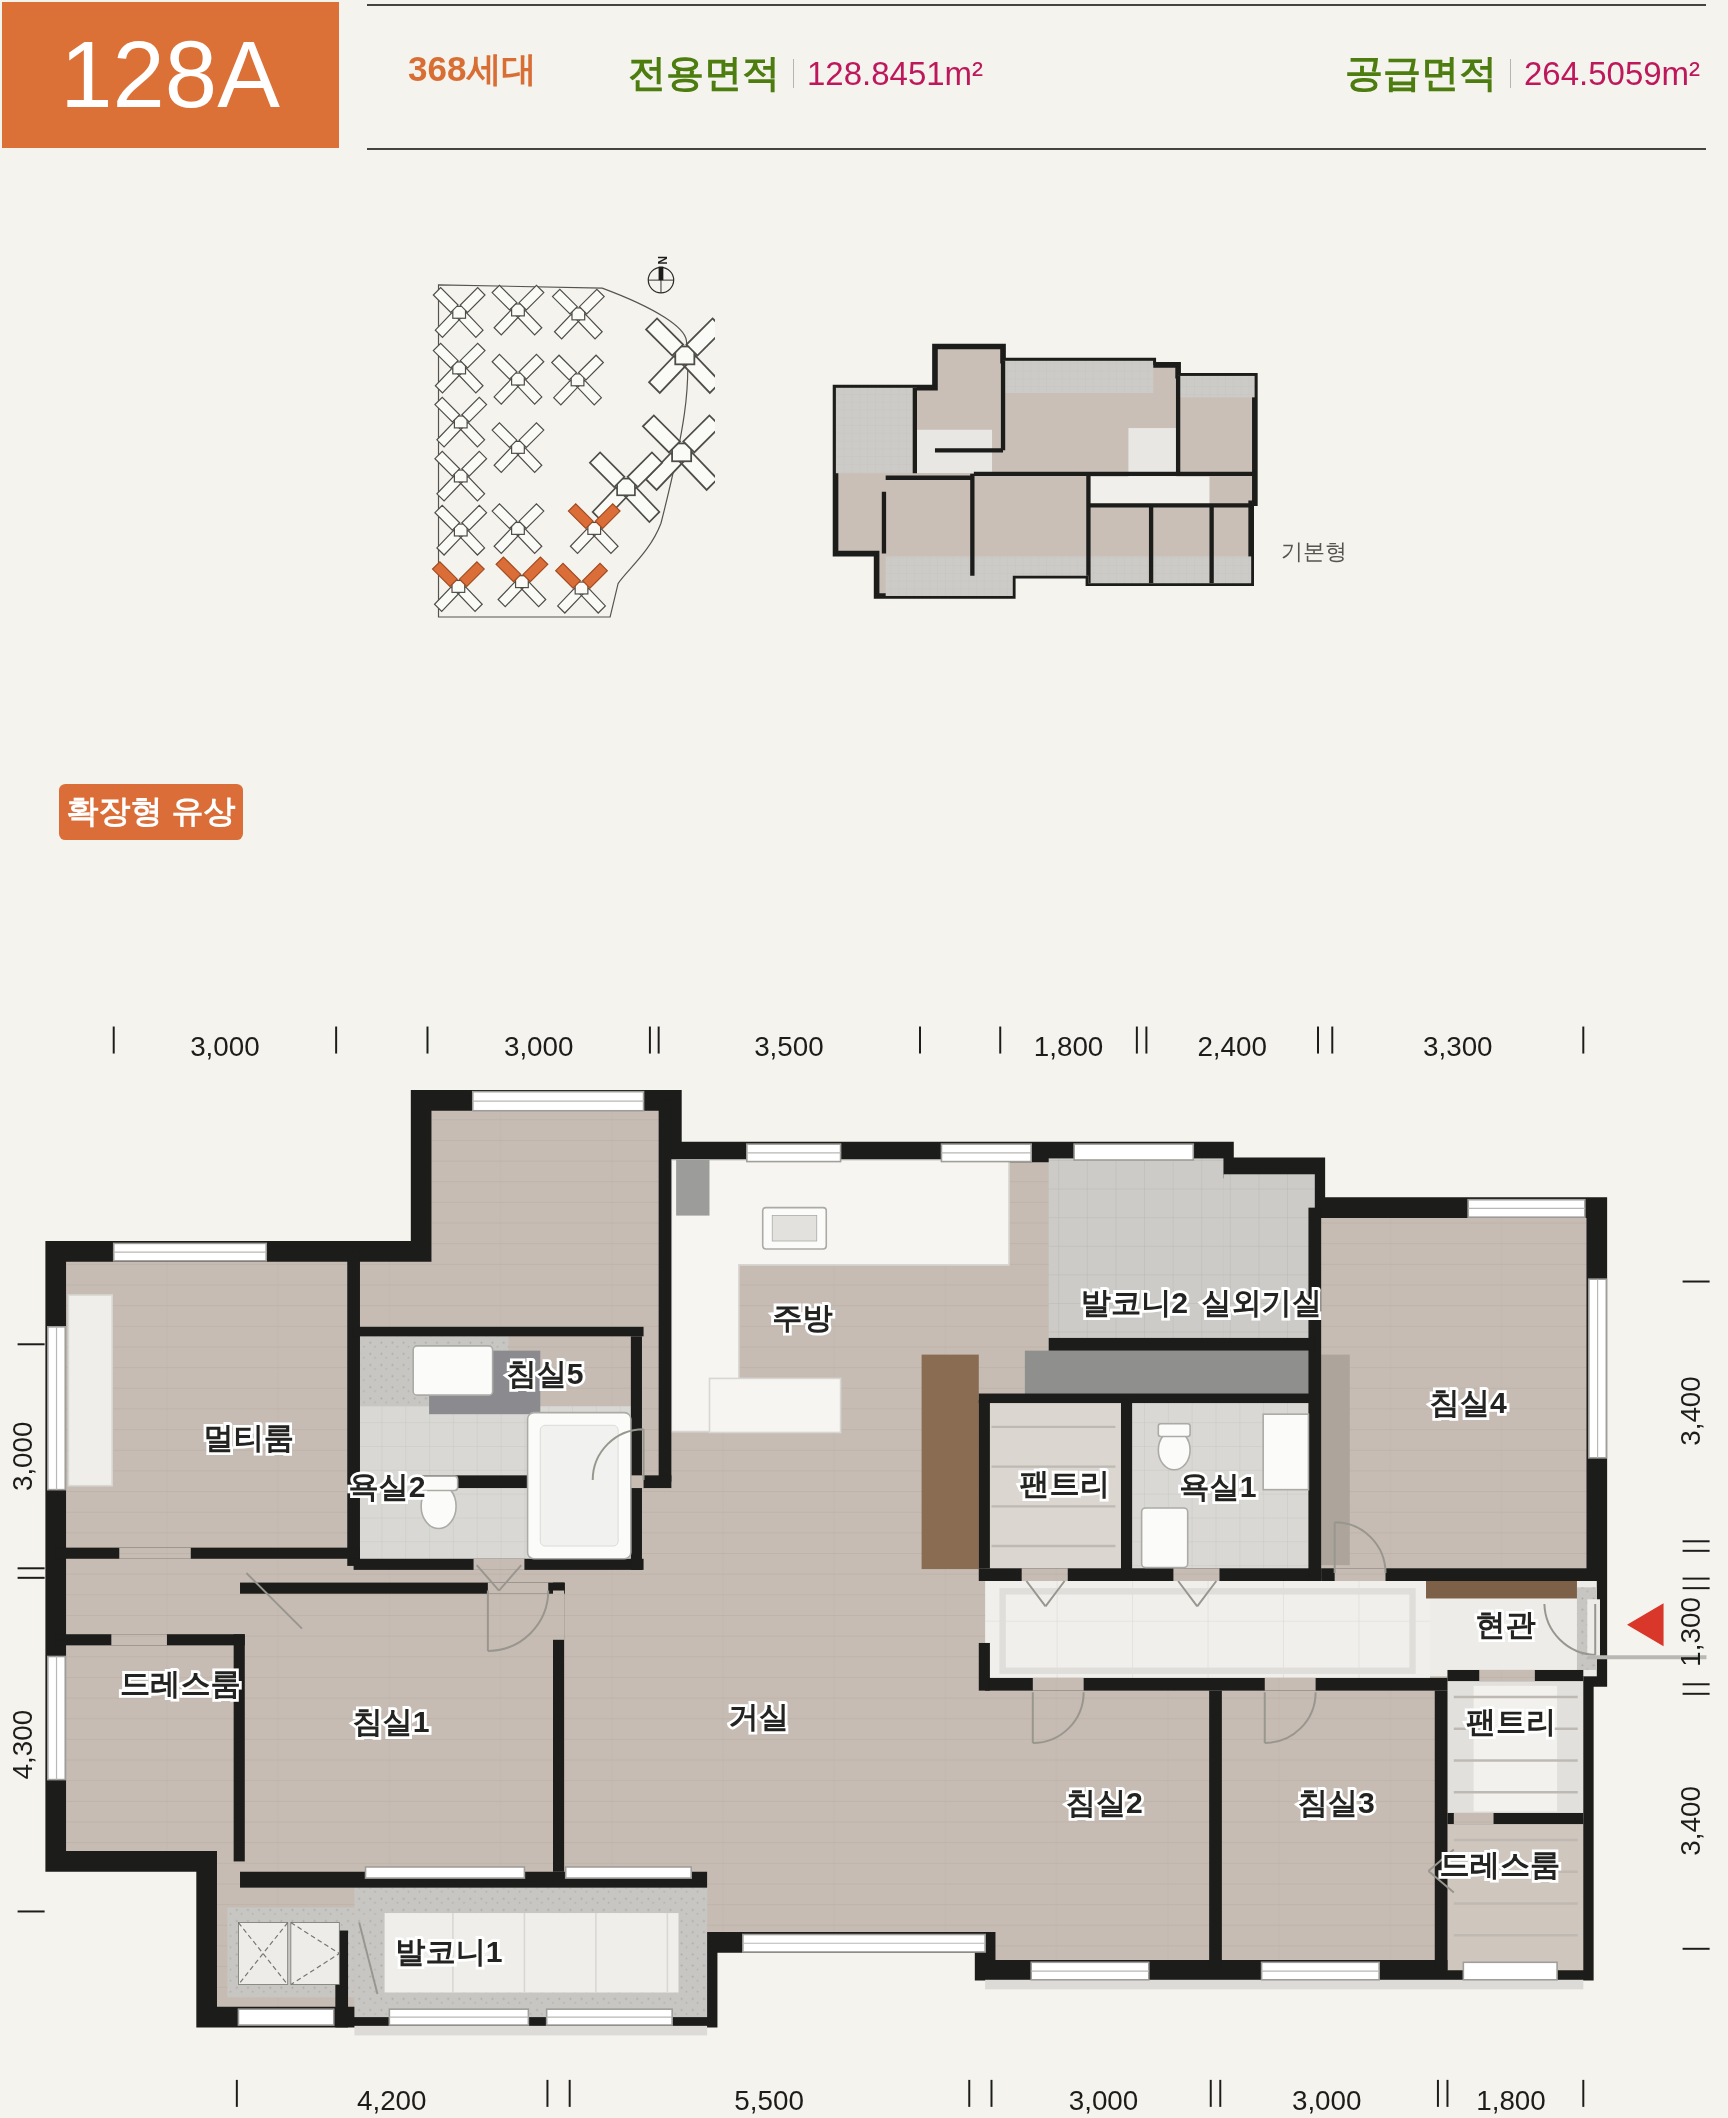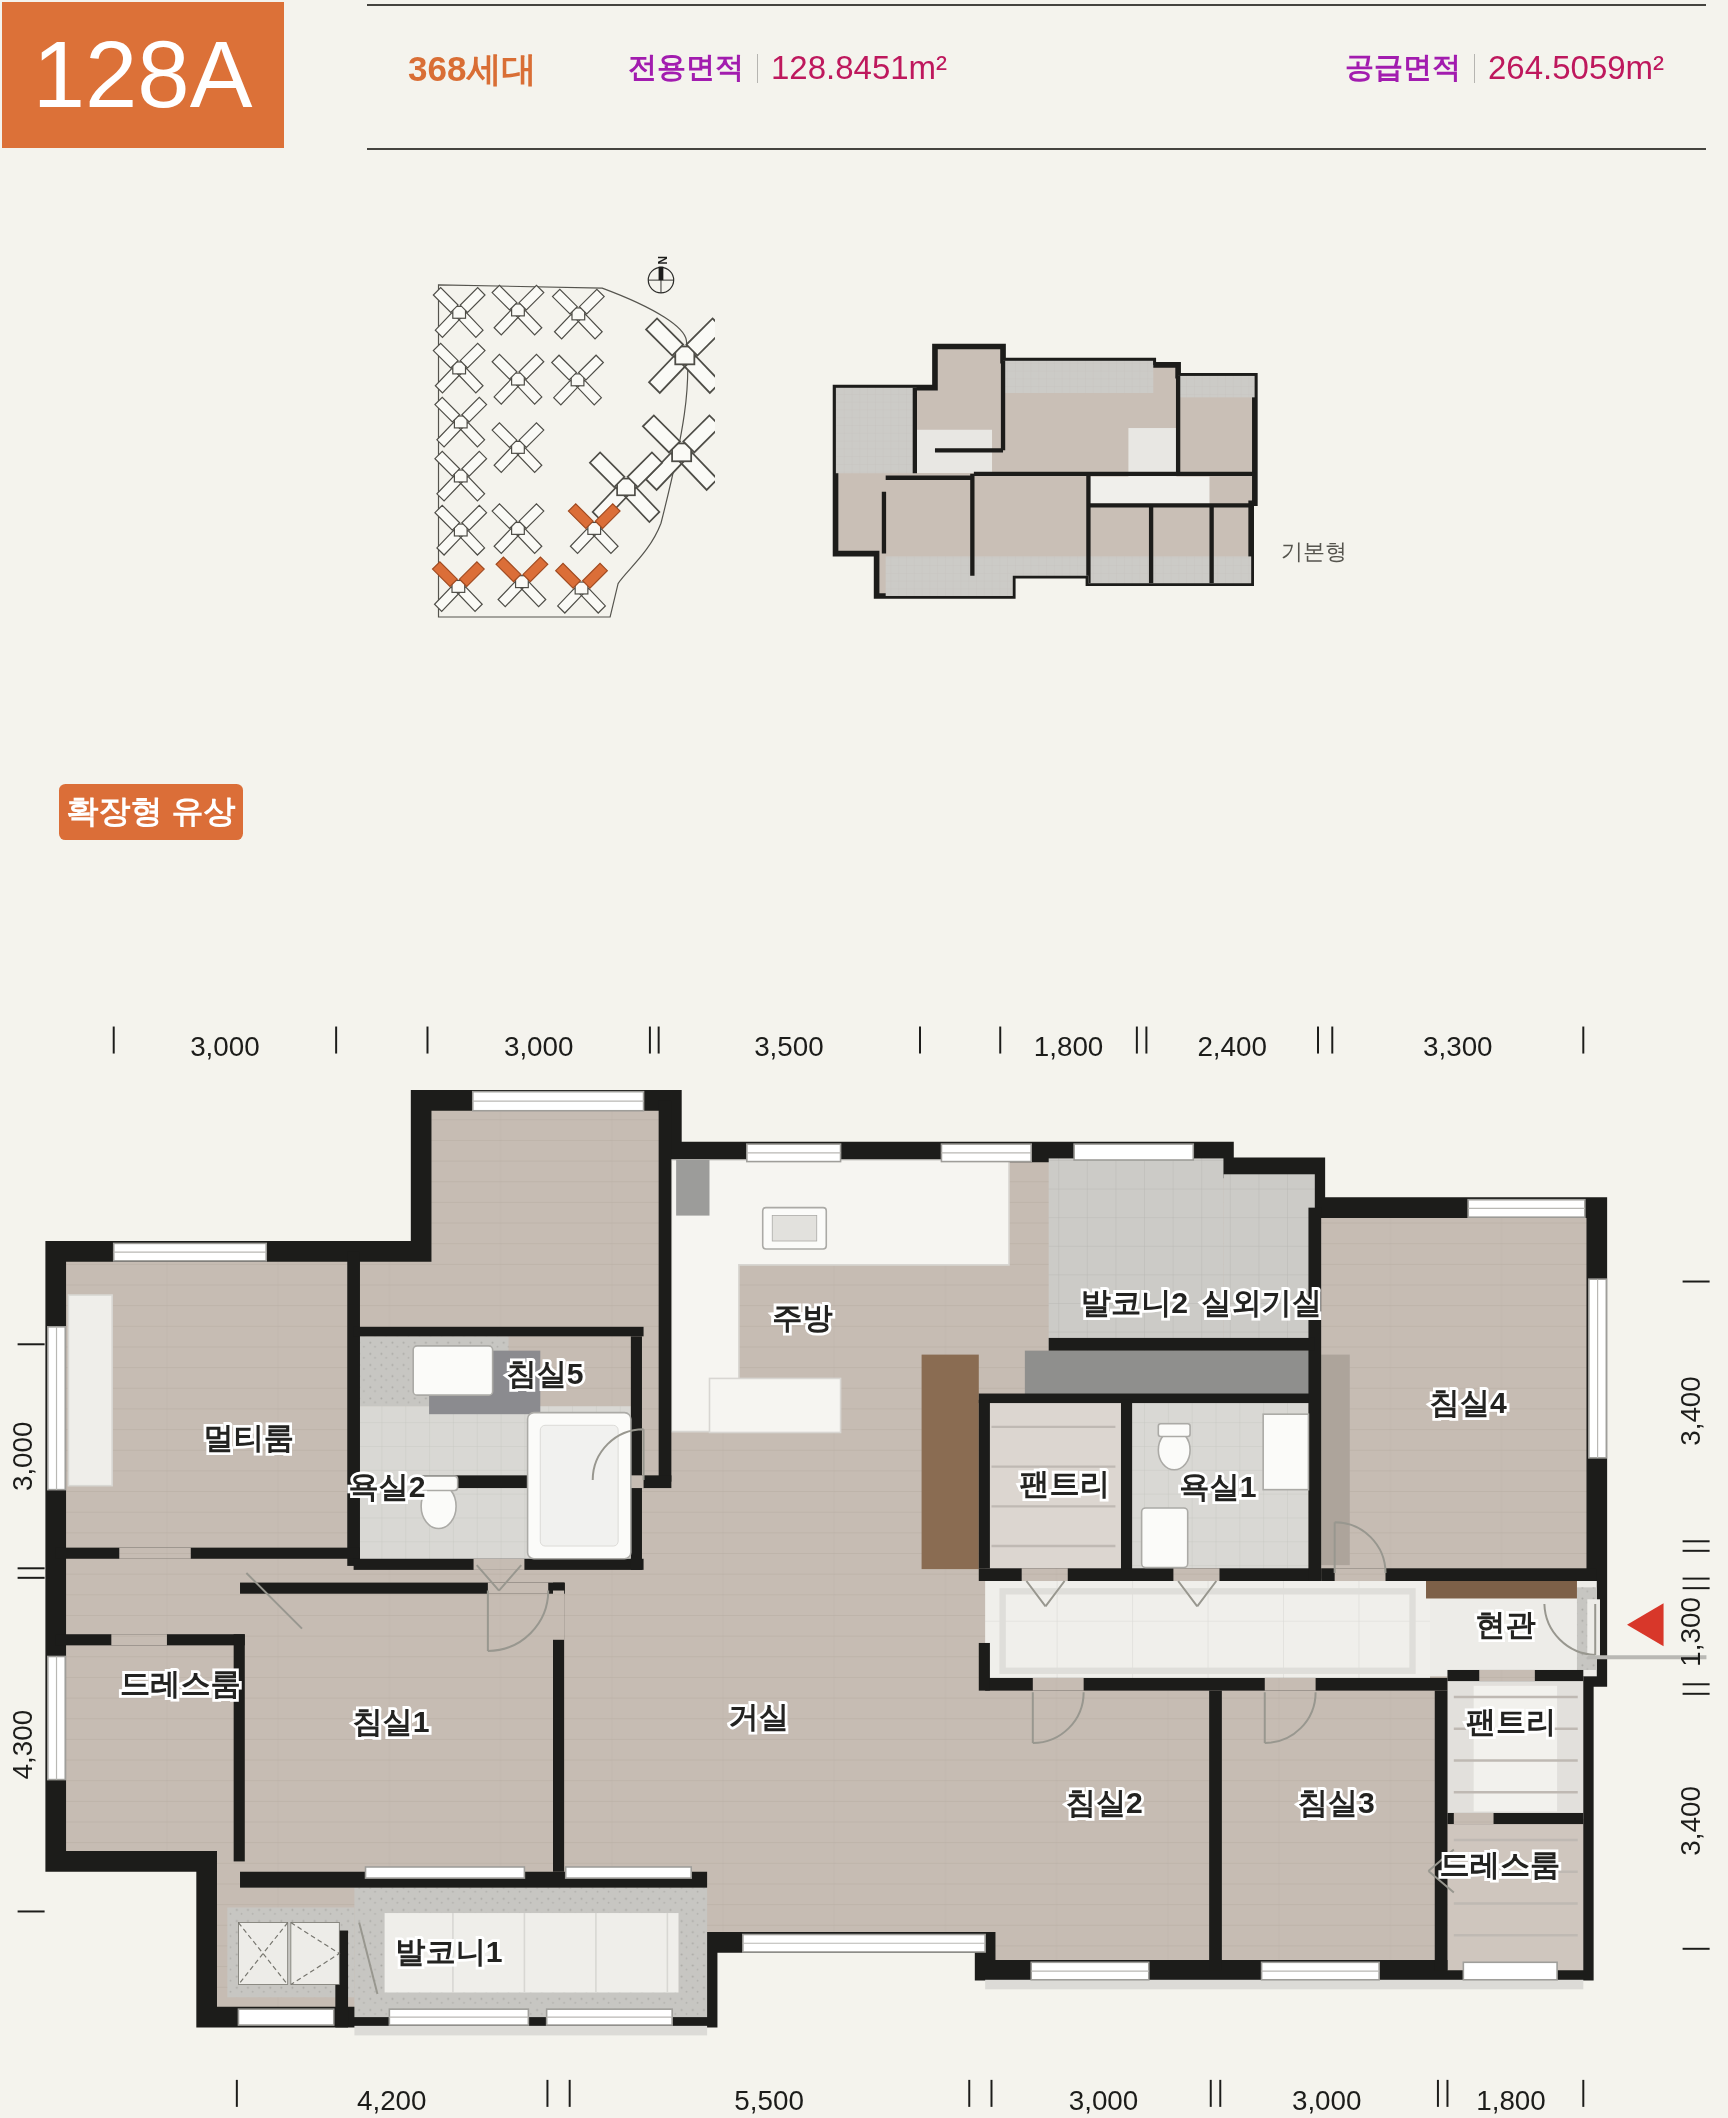--- a/index.html
+++ b/index.html
@@ -1,25 +1,25 @@
 <!DOCTYPE html>
 <html style="font-size:12.7px"><head>
 <meta charset="utf-8">
 <style>
   html,body{margin:0;padding:0;background:#F4F3ED;}
   #canvas{position:relative;width:1728px;height:2119px;background:#F4F3ED;overflow:hidden;
           font-family:"Liberation Sans","DejaVu Sans",sans-serif;}
   .abs{position:absolute;}
   
-  #unit-box{left:1.6px;top:2.4px;width:282px;height:146px;background:#DC7138;color:#fff;
+  #unit-box{left:1.6px;top:2.4px;width:337px;height:146px;background:#DC7138;color:#fff;
             display:flex;align-items:center;justify-content:center;font-size:94px;font-weight:500;}
   .hrule{height:1.6px;background:#45443F;left:367px;right:22px;}
   #households{left:388px;top:46px;font-size:35px;font-weight:700;color:#D96E35;margin-left:20px;}
   .area-group{top:48px;display:flex;align-items:center;gap:12.7px;}
-  .area-label{font-size:29px;font-weight:700;color:#a21caf;}
+  .area-label{font-size:38px;font-weight:700;color:#4d7c0f;}
   .area-bar{width:1.6px;height:29px;background:#B6B5B1;}
   .area-value{font-size:33px;color:#be185d;}
   
   #badge{left:59px;top:784px;width:184px;height:56px;background:#DB6E38;border-radius:6.4px;
          display:flex;align-items:center;justify-content:center;color:#fff;font-size:32px;font-weight:700;}
   #mini-caption{left:1281px;top:537px;font-size:22px;color:#55544E;}
   
   text{font-family:"Liberation Sans","DejaVu Sans",sans-serif;}
   .room-label{font-size:38px;font-weight:600;fill:#232321;stroke:#FFFFFF;stroke-width:7px;
               paint-order:stroke;text-anchor:middle;}

